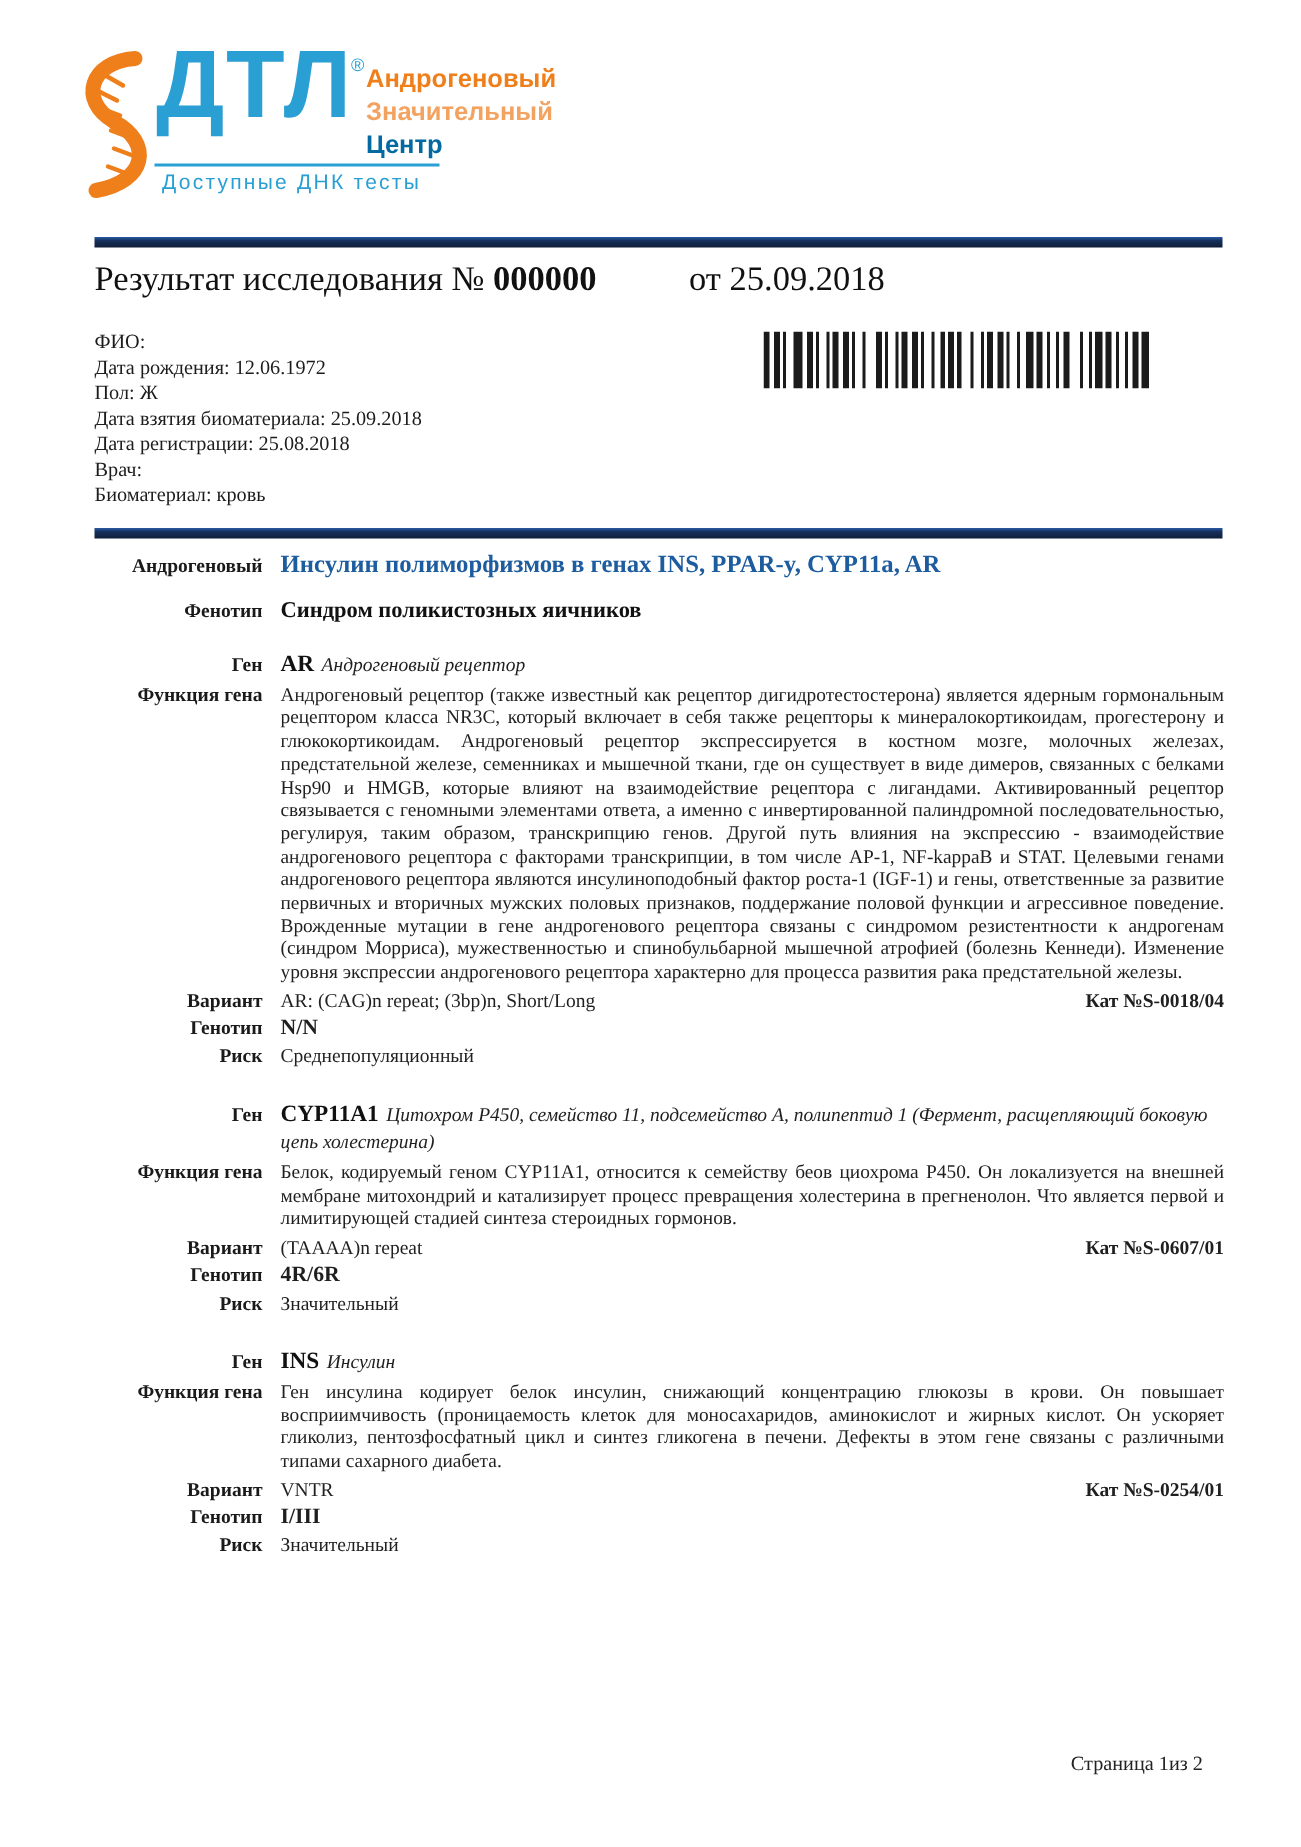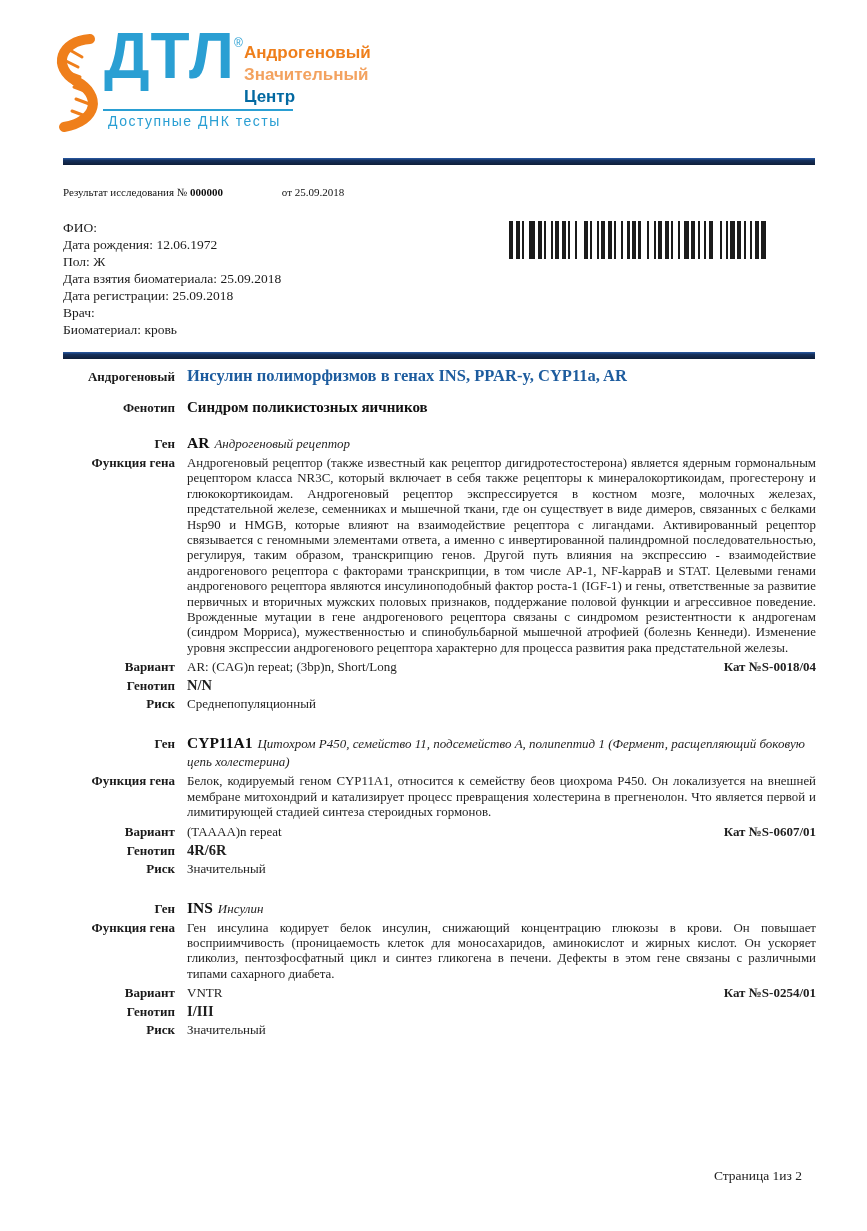--- a/index.html
+++ b/index.html
@@ -19,21 +19,21 @@
   .tagline .t1 { color:#f3a25f; }
   .tagline .t2 { color:#0369a1; }
   .logo-rule { position:absolute; left:55px; top:78px; width:190px; height:2px; background:#2a9fd3; }
   .logo-sub { position:absolute; left:60px; top:82px; font-size:14px; color:#2a9fd3; letter-spacing:1.5px; }
   
   .navy-bar { position:absolute; left:63px; width:752px; height:7px;
     background:linear-gradient(#2a5ba6 0%, #15305c 35%, #0f1e38 100%); }
   .bar-1 { top:158px; }
   .bar-2 { top:352px; }
   
-  .report-title { position:absolute; left:63px; top:186px; font-size:11px; color:#111; }
+  .report-title { position:absolute; left:63px; top:173px; font-size:23px; color:#111; }
   .report-title b { font-weight:bold; }
   .report-date { margin-left:56px; }
   
   .patient { position:absolute; left:63px; top:219px; font-size:13.5px; line-height:17px; color:#1c1c1c; }
   
   .barcode { position:absolute; left:509px; top:221px; width:283px; height:38px; display:flex; overflow:hidden; }
   .barcode .bar { height:100%; flex:0 0 auto; }
   .barcode .b { background:#1b1b1b; }
   .barcode .g { background:transparent; }
   
@@ -94,21 +94,21 @@
     <span>Результат исследования №</span>
     <b>000000</b>
     <span class="report-date">от 25.09.2018</span>
   </div>
 
   <div class="patient">
     <div>ФИО:</div>
     <div>Дата рождения: 12.06.1972</div>
     <div>Пол: Ж</div>
     <div>Дата взятия биоматериала: 25.09.2018</div>
-    <div>Дата регистрации: 25.09.2018</div>
+    <div>Дата регистрации: 25.08.2018</div>
     <div>Врач:</div>
     <div>Биоматериал: кровь</div>
   </div>
 
   <div class="barcode" id="barcode">
       <div class="bar b" style="width: 4.4px;"></div>
       <div class="bar g" style="width: 2.2px;"></div>
       <div class="bar b" style="width: 4.4px;"></div>
       <div class="bar g" style="width: 2.2px;"></div>
       <div class="bar b" style="width: 2.2px;"></div>

